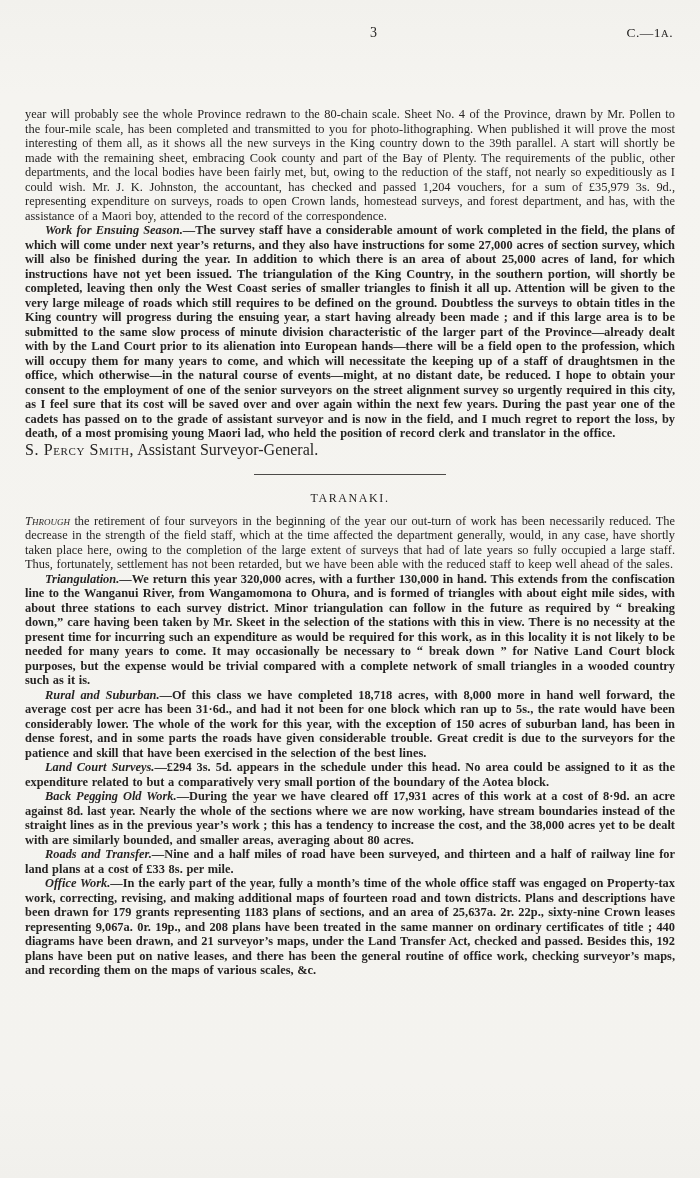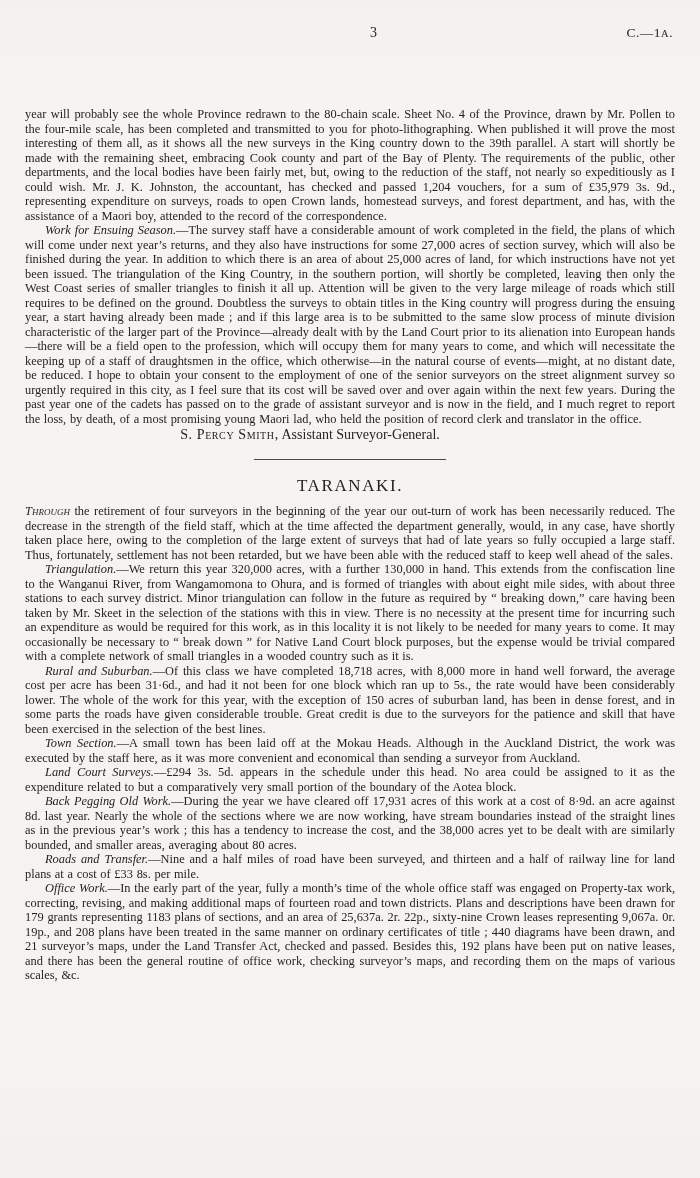--- a/index.html
+++ b/index.html
@@ -43,50 +43,51 @@
   }
   p.para {
     margin: 0;
     text-align: justify;
     font-size: 12.4px;
     line-height: 14.5px;
     word-spacing: 0.6px;
   }
   p.para.indent {
     text-indent: 20px;
+    font-weight: bold;
   }
   .lead {
     font-style: italic;
   }
   .smallcaps {
     font-variant: small-caps;
     font-style: italic;
   }
   .signature {
     margin-top: 1px;
     padding-right: 80px;
-    text-align: center;
-    font-size: 14px;
+    text-align: left;
+    font-size: 16px;
     line-height: 15px;
   }
   .sig-name {
     font-variant: small-caps;
     letter-spacing: 0.6px;
   }
   hr.divider {
     border: none;
     border-top: 1.5px solid #4c4a48;
     width: 192px;
     margin: 17px auto 0 auto;
   }
   h2.section-heading {
     margin: 16px 0 8px 0;
     text-align: center;
     font-weight: normal;
-    font-size: 17px;
+    font-size: 12px;
     letter-spacing: 1.6px;
   }
 </style>
 </head>
 <body>
 
 <div class="page">
 
   <span class="page-number">3</span>
 
@@ -106,21 +107,20 @@
     <hr class="divider">
 
     <h2 class="section-heading">TARANAKI.</h2>
 
     <p class="para"><span class="smallcaps">Through</span><span> the retirement of four surveyors in the beginning of the year our out-turn of work has been necessarily reduced.  The decrease in the strength of the field staff, which at the time affected the department generally, would, in any case, have shortly taken place here, owing to the completion of the large extent of surveys that had of late years so fully occupied a large staff.  Thus, fortunately, settlement has not been retarded, but we have been able with the reduced staff to keep well ahead of the sales.</span></p>
 
     <p class="para indent"><span class="lead">Triangulation.</span><span>—We return this year 320,000 acres, with a further 130,000 in hand.  This extends from the confiscation line to the Wanganui River, from Wangamomona to Ohura, and is formed of triangles with about eight mile sides, with about three stations to each survey district.  Minor triangulation can follow in the future as required by “ breaking down,” care having been taken by Mr. Skeet in the selection of the stations with this in view.  There is no necessity at the present time for incurring such an expenditure as would be required for this work, as in this locality it is not likely to be needed for many years to come.  It may occasionally be necessary to “ break down ” for Native Land Court block purposes, but the expense would be trivial compared with a complete network of small triangles in a wooded country such as it is.</span></p>
 
     <p class="para indent"><span class="lead">Rural and Suburban.</span><span>—Of this class we have completed 18,718 acres, with 8,000 more in hand well forward, the average cost per acre has been 31·6d., and had it not been for one block which ran up to 5s., the rate would have been considerably lower.  The whole of the work for this year, with the exception of 150 acres of suburban land, has been in dense forest, and in some parts the roads have given considerable trouble.  Great credit is due to the surveyors for the patience and skill that have been exercised in the selection of the best lines.</span></p>
 
-    <p class="para indent"><span class="lead">Town Section.</span><span>—A small town has been laid off at the Mokau Heads.  Although in the Auckland District, the work was executed by the staff here, as it was more convenient and economical than sending a surveyor from Auckland.</span></p>
 
     <p class="para indent"><span class="lead">Land Court Surveys.</span><span>—£294 3s. 5d. appears in the schedule under this head.  No area could be assigned to it as the expenditure related to but a comparatively very small portion of the boundary of the Aotea block.</span></p>
 
     <p class="para indent"><span class="lead">Back Pegging Old Work.</span><span>—During the year we have cleared off 17,931 acres of this work at a cost of 8·9d. an acre against 8d. last year.  Nearly the whole of the sections where we are now working, have stream boundaries instead of the straight lines as in the previous year’s work ; this has a tendency to increase the cost, and the 38,000 acres yet to be dealt with are similarly bounded, and smaller areas, averaging about 80 acres.</span></p>
 
     <p class="para indent"><span class="lead">Roads and Transfer.</span><span>—Nine and a half miles of road have been surveyed, and thirteen and a half of railway line for land plans at a cost of £33 8s. per mile.</span></p>
 
     <p class="para indent"><span class="lead">Office Work.</span><span>—In the early part of the year, fully a month’s time of the whole office staff was engaged on Property-tax work, correcting, revising, and making additional maps of fourteen road and town districts.  Plans and descriptions have been drawn for 179 grants representing 1183 plans of sections, and an area of 25,637a. 2r. 22p., sixty-nine Crown leases representing 9,067a. 0r. 19p., and 208 plans have been treated in the same manner on ordinary certificates of title ; 440 diagrams have been drawn, and 21 surveyor’s maps, under the Land Transfer Act, checked and passed.  Besides this, 192 plans have been put on native leases, and there has been the general routine of office work, checking surveyor’s maps, and recording them on the maps of various scales, &amp;c.</span></p>
 
   </div>

